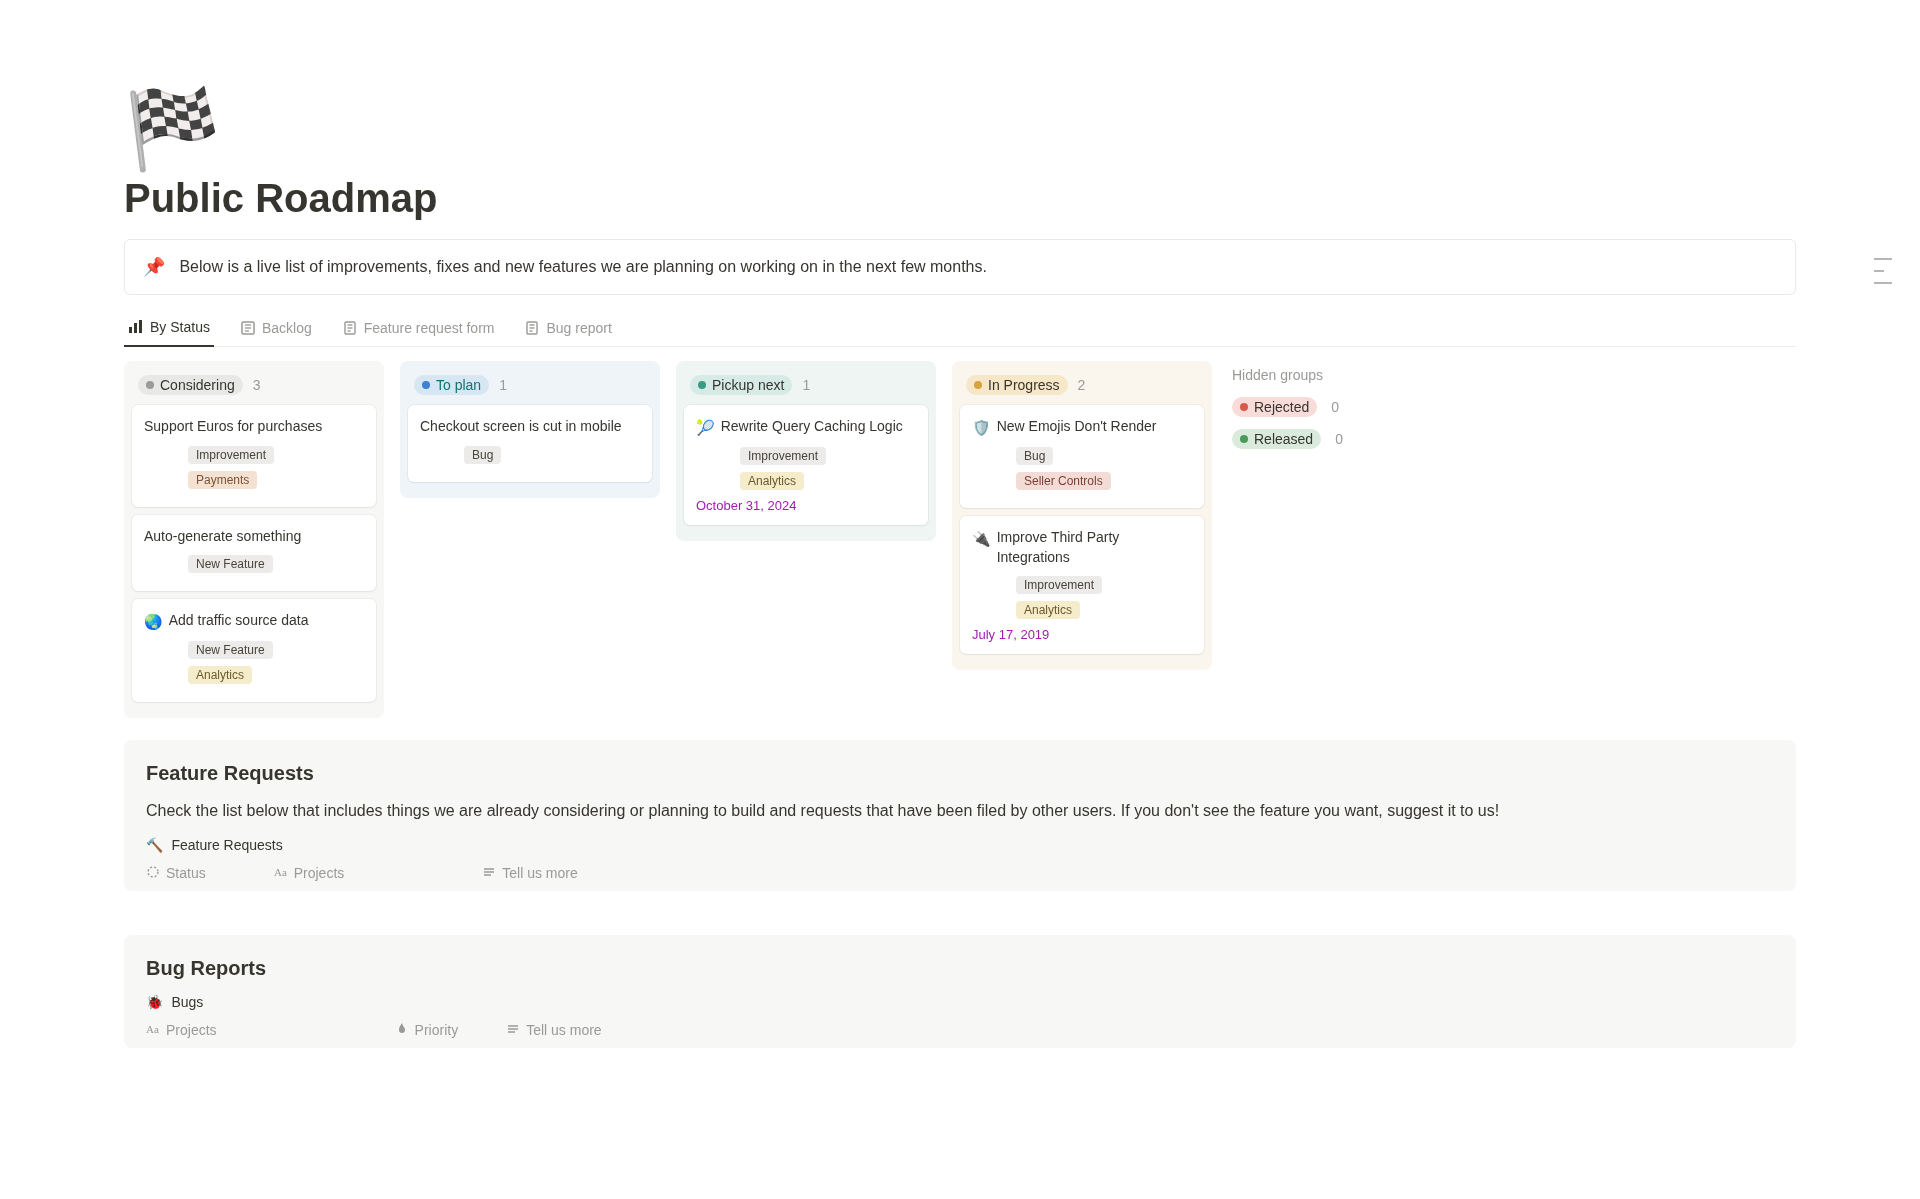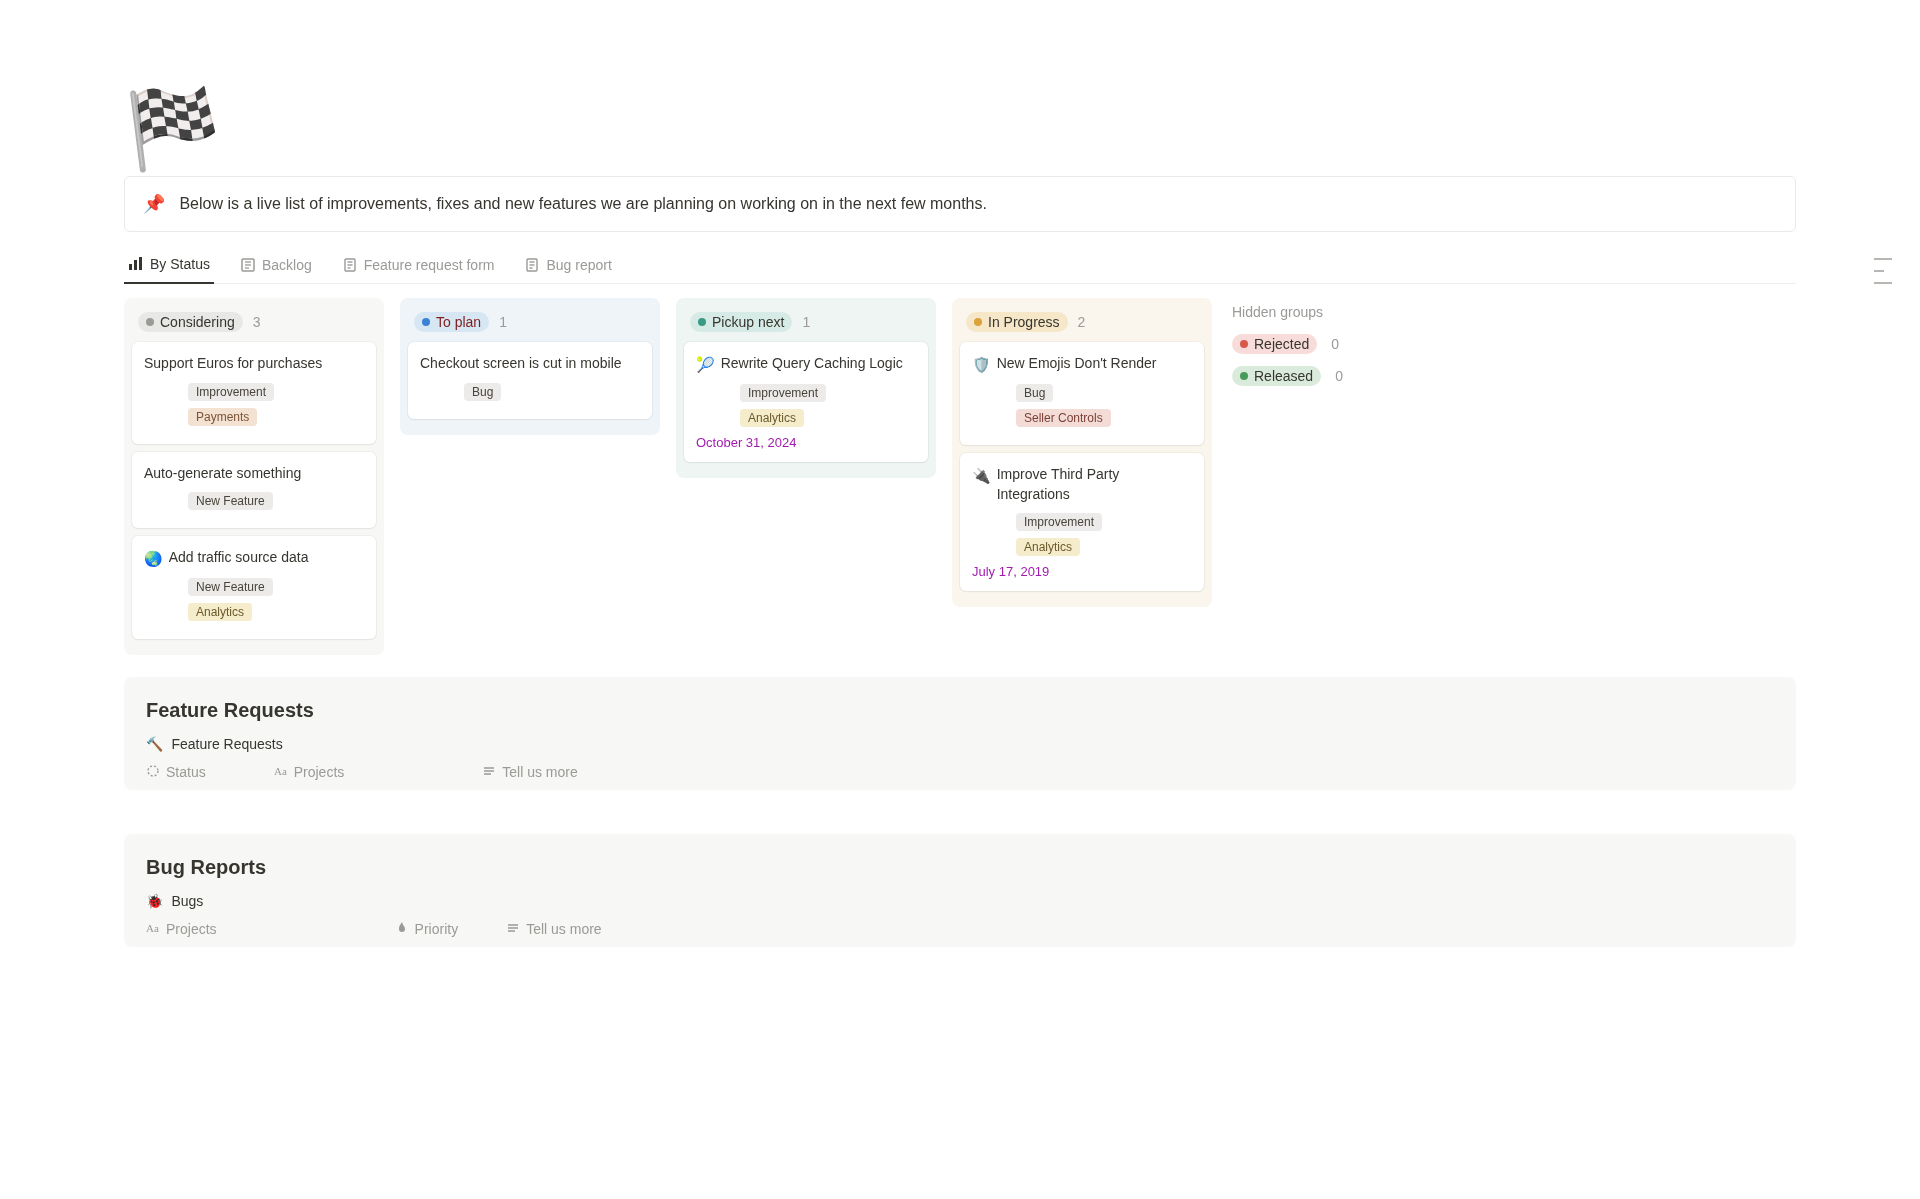--- a/index.html
+++ b/index.html
@@ -83,21 +83,21 @@
 .status-pill {
   display: inline-flex;
   align-items: center;
   gap: 6px;
   padding: 2px 8px;
   border-radius: 12px;
   font-size: 14px;
   font-weight: 500;
 }
 .pill-gray { background: #e8e8e6; color: #37352f; }
-.pill-blue { background: #d6e6f3; color: #7f1d1d; }
+.pill-blue { background: #d6e6f3; color: #0f766e; }
 .pill-teal { background: #d6ebe6; color: #37352f; }
 .pill-yellow { background: #f5e7c8; color: #37352f; }
 .pill-red { background: #f7dcd9; color: #37352f; }
 .pill-green { background: #daebdc; color: #37352f; }
 .dot {
   width: 8px; height: 8px; border-radius: 50%;
   display: inline-block;
 }
 .dot-gray { background: #9b9a97; }
 .dot-blue { background: #3b82d4; }
@@ -180,20 +180,21 @@
   gap: 10px;
   color: #b7b6b3;
 }
 .side-handle .line { width: 18px; height: 2px; background: #b7b6b3; }
 </style>
 </head>
 <body>
 
 <div class="page">
   <div class="page-emoji">🏁</div>
+  <h1 class="page-title">Public Roadmap</h1>
 
   <div class="callout">
     <span class="callout-icon">📌</span>
     <span>Below is a live list of improvements, fixes and new features we are planning on working on in the next few months.</span>
   </div>
 
   <div class="tabs">
     <div class="tab active">
       <span class="tab-icon">
         <svg viewBox="0 0 16 16" width="16" height="16" fill="#37352f">
@@ -350,20 +351,21 @@
         </span>
         <span class="col-count">0</span>
       </div>
     </div>
 
   </div>
 
   <div class="bottom-panels">
     <div class="panel">
       <h2>Feature Requests</h2>
+      <p>Check the list below that includes things we are already considering or planning to build and requests that have been filed by other users. If you don't see the feature you want, suggest it to us!</p>
       <div class="panel-subhead">
         <span>🔨</span>
         <span>Feature Requests</span>
       </div>
       <div class="panel-cols">
         <div class="panel-col">
           <span class="mini-icon">
               <svg viewBox="0 0 14 14" width="14" height="14" fill="none" stroke="#9b9a97" stroke-width="1.4">
                 <circle cx="7" cy="7" r="5" stroke-dasharray="2 2"></circle>
               </svg>

